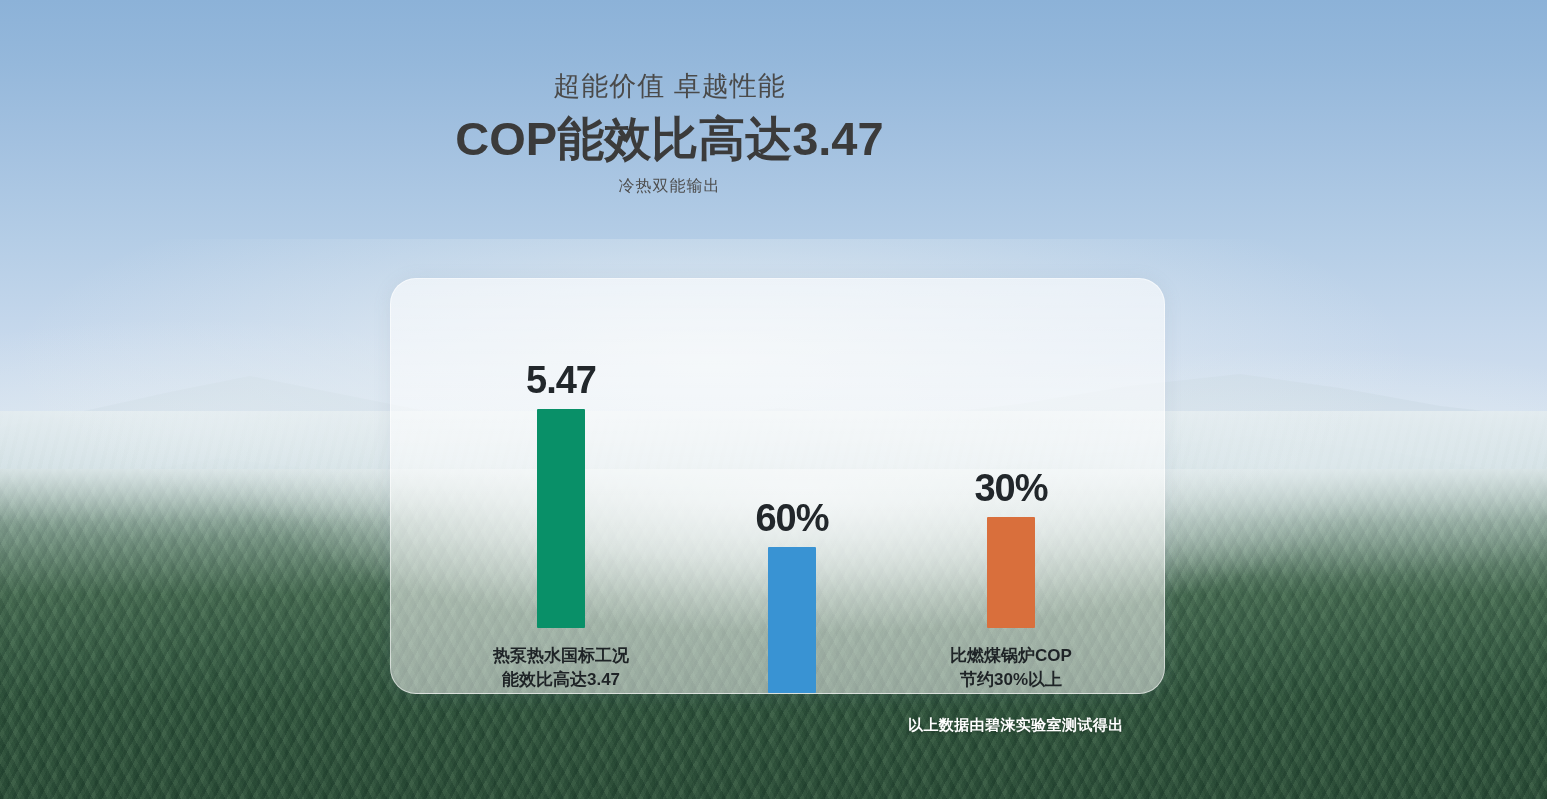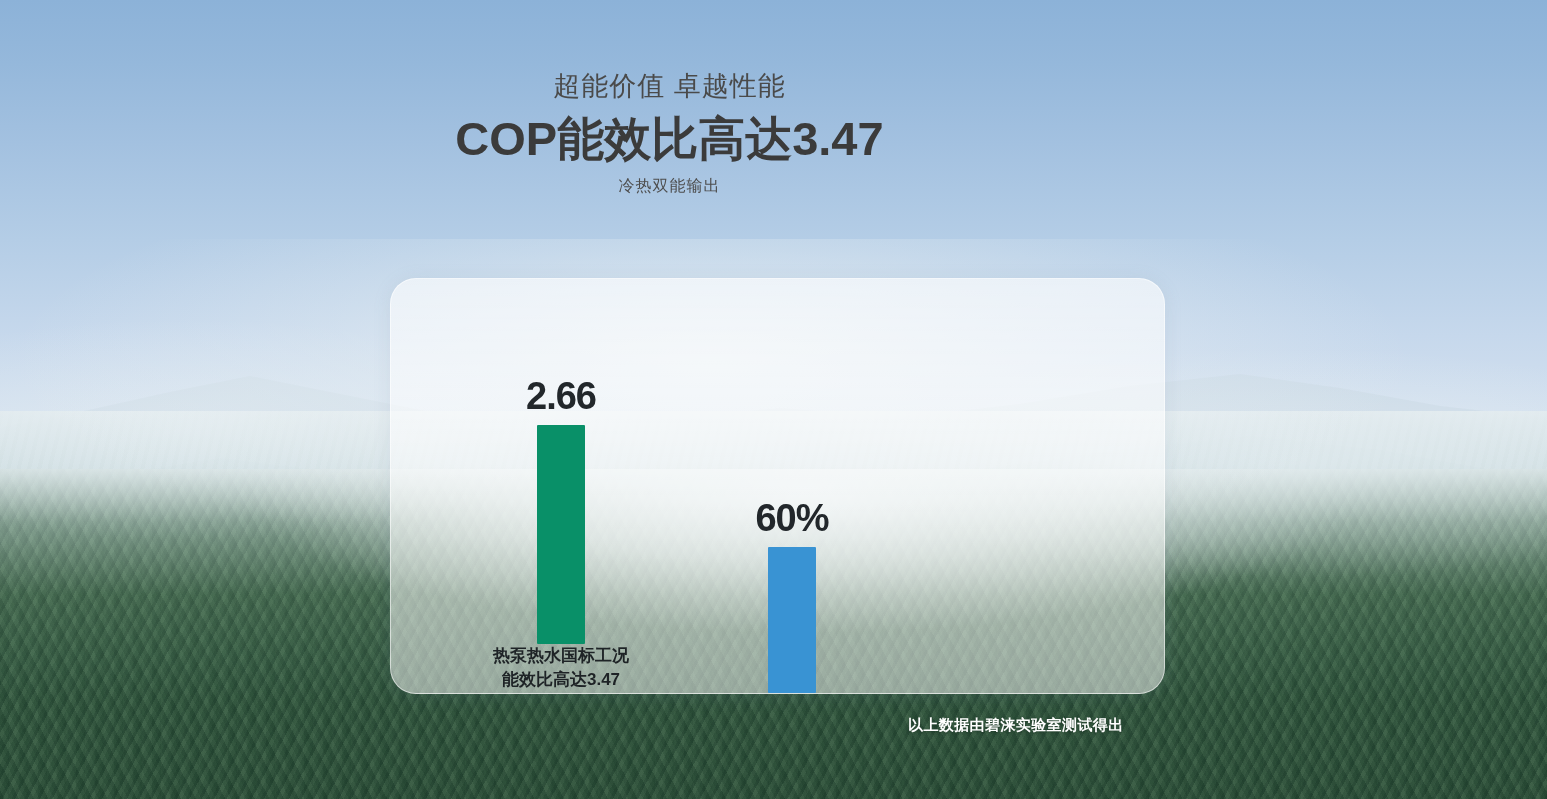--- a/index.html
+++ b/index.html
@@ -71,21 +71,21 @@
 
   
   .chart{position:absolute;left:0;top:0;width:773px;height:414px;}
   .col{position:absolute;bottom:0;text-align:center;}
   .value{
     font-size:38px;font-weight:700;color:#22272b;letter-spacing:-1px;
     line-height:1;margin-bottom:10px;white-space:nowrap;
   }
   .bar{margin:0 auto;border-radius:1px;}
   .cat{
-    font-size:17px;font-weight:700;color:#1e2326;
+    margin-top:16px;font-size:17px;font-weight:700;color:#1e2326;
     line-height:1.45;white-space:nowrap;
   }
 
   
   .footnote{
     position:absolute;left:908px;top:716px;
     font-size:15px;font-weight:700;color:#ffffff;letter-spacing:.4px;
     text-shadow:0 1px 3px rgba(20,40,25,.55);
     white-space:nowrap;
   }
@@ -122,32 +122,40 @@
   <div class="header">
     <div class="eyebrow">超能价值 卓越性能</div>
     <div class="main-title">COP能效比高达3.47</div>
     <div class="subtitle">冷热双能输出</div>
   </div>
 
   <div class="card">
     <div class="chart">
 
       <div class="col" style="left:75px;width:190px;">
-        <div class="value">2.66</div>
+        <div class="value">5.47</div>
         <div class="bar" style="width:48px;height:219px;background:#099068;"></div>
         <div class="cat">
           <div>热泵热水国标工况</div>
           <div>能效比高达3.47</div>
         </div>
       </div>
 
       <div class="col" style="left:316px;width:170px;">
         <div class="value">60%</div>
         <div class="bar" style="width:48px;height:146px;background:#3993d3;"></div>
       </div>
 
+      <div class="col" style="left:527px;width:186px;">
+        <div class="value">30%</div>
+        <div class="bar" style="width:48px;height:111px;background:#d96f3c;"></div>
+        <div class="cat">
+          <div>比燃煤锅炉COP</div>
+          <div>节约30%以上</div>
+        </div>
+      </div>
 
     </div>
   </div>
 
   <div class="footnote">以上数据由碧涞实验室测试得出</div>
 
 </div>
 
 </body></html>

